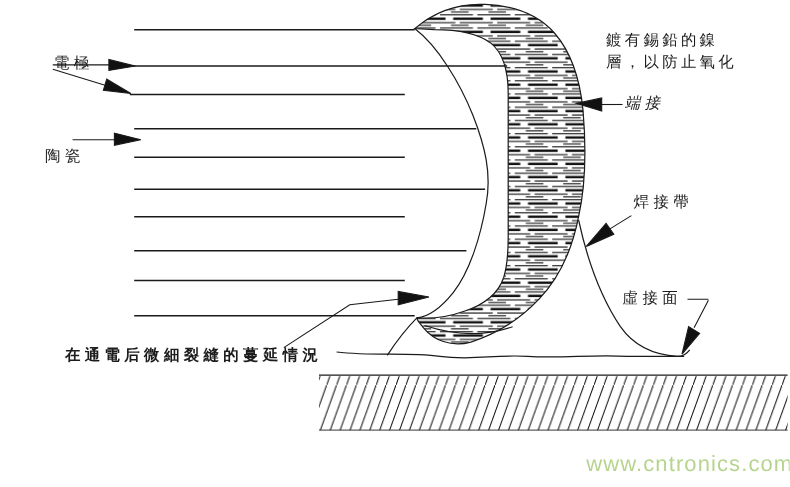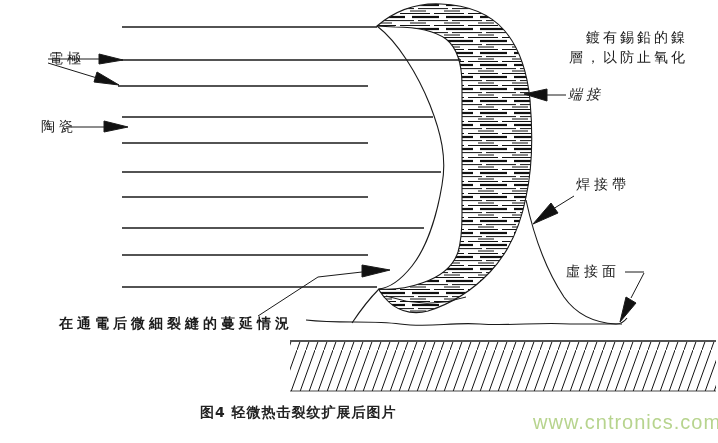--- a/index.html
+++ b/index.html
@@ -6,22 +6,22 @@
   #stage{
     position:relative;width:718px;height:443px;background:#ffffff;overflow:hidden;
     font-family:"DejaVu Sans",sans-serif;color:#1c1c1c;
   }
   #drawing{position:absolute;left:0;top:0;}
   .lbl{
     position:absolute;font-size:14px;line-height:16px;letter-spacing:4px;
     color:#1c1c1c;white-space:nowrap;
   }
   .lbl-electrode{left:11px;top:50px;margin-left:38px;}
-  .lbl-ceramic{left:29px;top:118px;padding-left:12px;}
-  .lbl-plating{left:522px;top:27px;width:166px;text-align:right;line-height:20px;letter-spacing:3px;}
+  .lbl-ceramic{left:29px;top:134px;padding-left:12px;}
+  .lbl-plating{left:551px;top:27px;width:166px;text-align:left;line-height:20px;letter-spacing:3px;}
   .lbl-termination{left:568px;top:86px;font-style:italic;}
   .lbl-solderband{left:576px;top:176px;}
   .lbl-falsejoint{left:566px;top:263px;}
   .lbl-cracknote{left:59px;top:315px;font-weight:bold;}
   .caption{
     position:absolute;left:200px;top:404px;font-size:14px;font-weight:bold;
     letter-spacing:1px;color:#222;white-space:nowrap;
   }
   .watermark{
     position:absolute;left:533px;top:411px;font-size:20px;letter-spacing:1px;
@@ -146,17 +146,16 @@
   </div>
 
   <div class="lbl lbl-termination">端接</div>
 
   <div class="lbl lbl-solderband">焊接帶</div>
 
   <div class="lbl lbl-falsejoint">虛接面</div>
 
   <div class="lbl lbl-cracknote">在通電后微細裂縫的蔓延情況</div>
 
-  <div class="caption">图4 轻微热击裂纹扩展后图片</div>
 
   <div class="watermark">www.cntronics.com</div>
 
 </div>
 
 </body></html>

